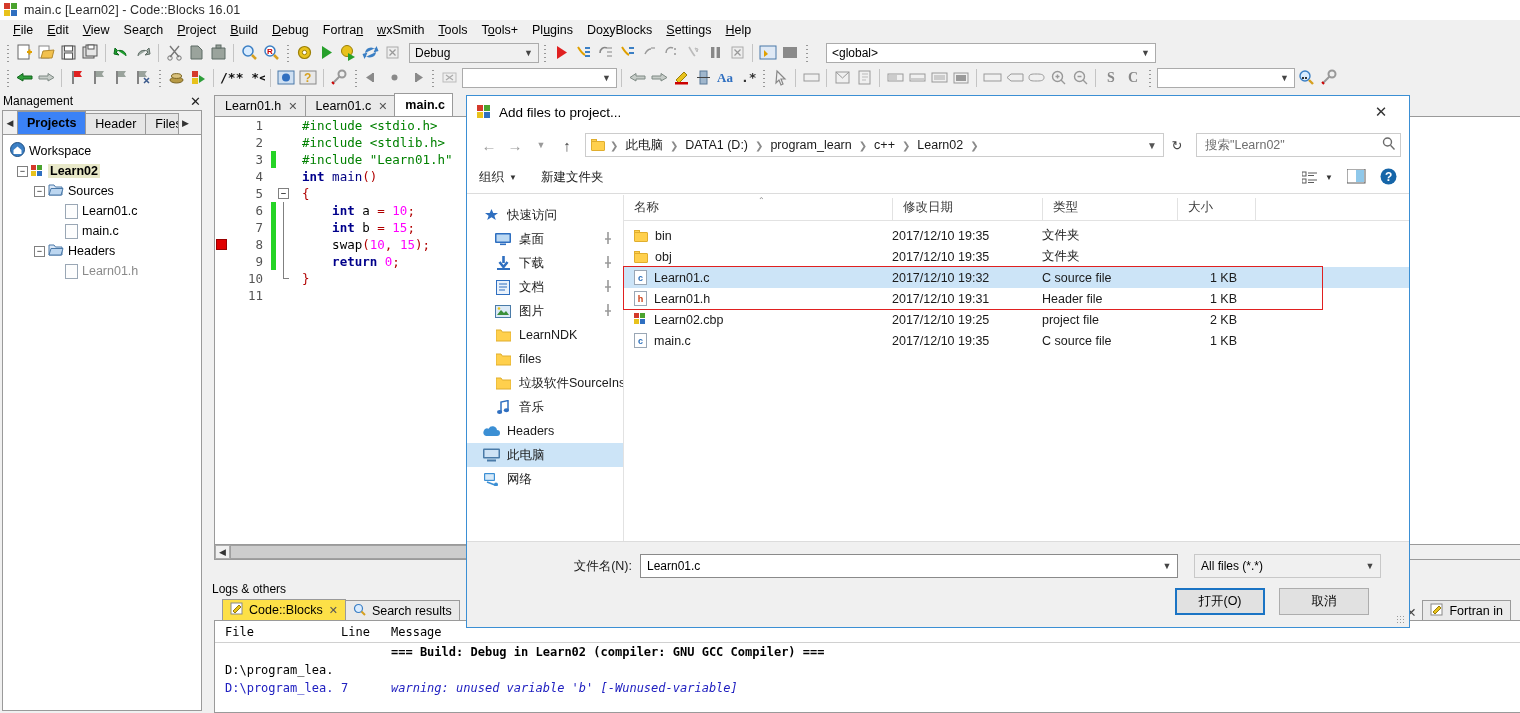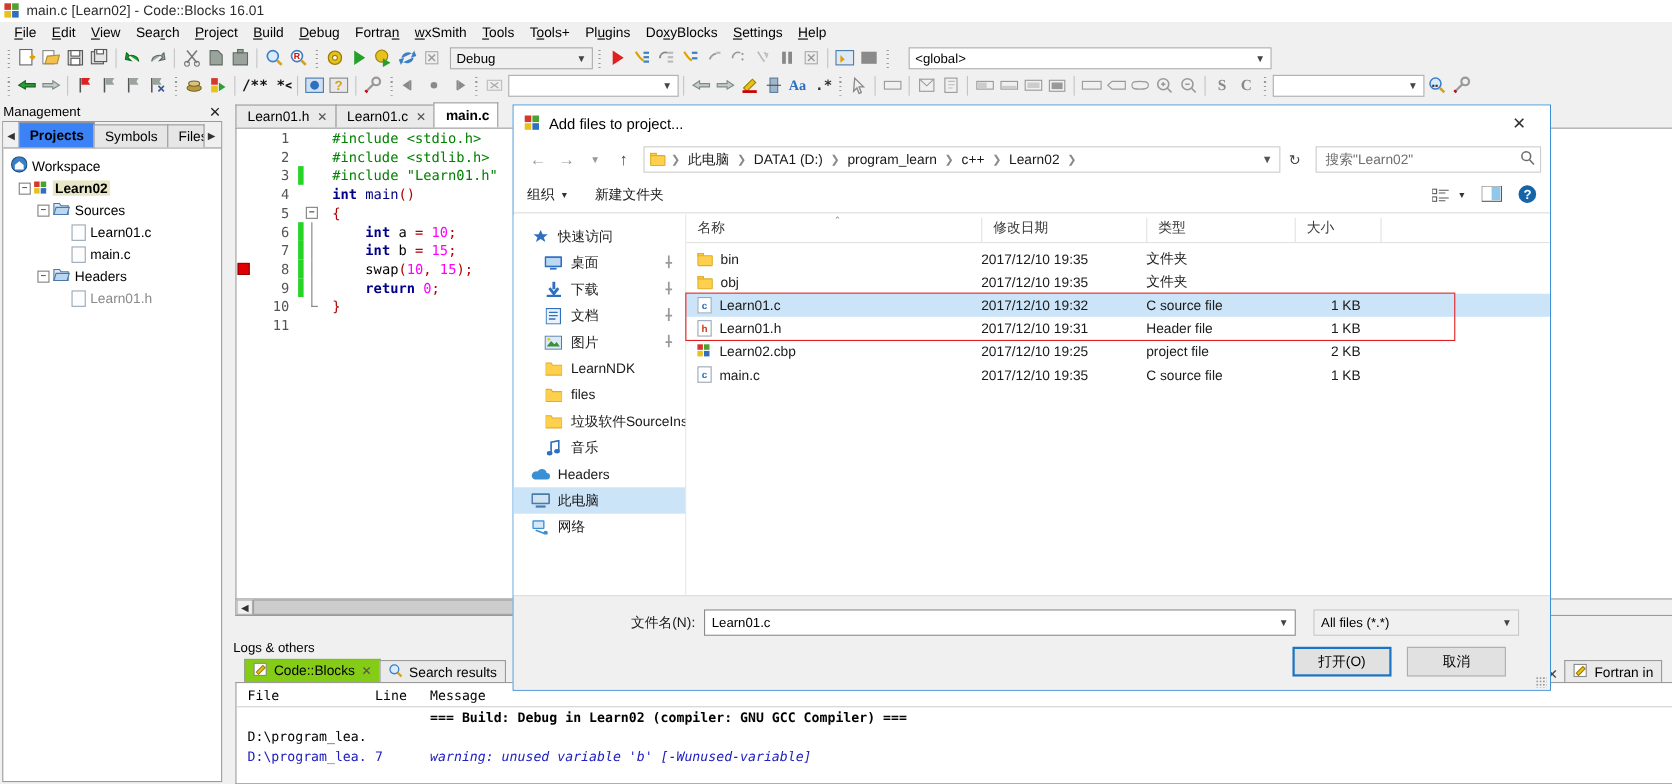--- a/index.html
+++ b/index.html
@@ -99,21 +99,21 @@
   .hscroll .btn { width:15px; height:14px; display:flex; align-items:center; justify-content:center; font-size:9px; color:#333; background:#f0f0f0;}
   .hscroll .thumb { height:14px; background:#cdcdcd; border:1px solid #a0a0a0; }
 
   
   .logs { position:absolute; left:208px; top:580px; right:0; bottom:0; background:#f0f0f0; }
   .logs-head { height:18px; display:flex; align-items:center; padding-left:4px; font-size:12px; }
   .logs-body { position:absolute; left:6px; right:0; top:18px; bottom:0; }
   .ltabs { height:22px; display:flex; align-items:flex-end; padding-left:8px; }
   .ltab { height:20px; padding:0 7px; display:flex; align-items:center; gap:6px; font-size:12.5px;
      border:1px solid #9a9a9a; border-bottom:none; background:#eaeaea; margin-right:-1px; }
-  .ltab.active { background:#84cc16; height:21px; }
+  .ltab.active { background:#fde047; height:21px; }
   .log-table { position:absolute; left:0; right:0; top:22px; bottom:0; background:#fff; border:1px solid #9a9a9a; border-right:none;
      font-family:"DejaVu Sans Mono","Liberation Mono",monospace; font-size:12px; }
   .log-hdr { display:flex; height:22px; align-items:center; border-bottom:1px solid #d0d0d0; }
   .log-row { display:flex; height:18px; align-items:center; }
   .lc-file { width:118px; padding-left:10px; overflow:hidden; white-space:nowrap; }
   .lc-line { width:58px; padding-left:8px; }
   .lc-msg { flex:1; white-space:nowrap; }
   .msg-blue { color:#2020c0; font-style:italic; }
   .file-blue { color:#2020c0; }
 
@@ -670,21 +670,21 @@
 
     <div class="mgmt">
       <div class="mgmt-head">
         <span>Management</span>
         <span style="font-size:13px;color:#222;">✕</span>
       </div>
       <div class="mgmt-body">
         <div class="tabstrip">
           <span class="tabarrow">◀</span>
           <span class="ptab active">Projects</span>
-          <span class="ptab">Symbols</span>
+          <span class="ptab">Header</span>
           <span class="ptab" style="overflow:hidden;max-width:34px;padding-right:2px;">Files</span>
           <span class="tabarrow">▶</span>
         </div>
         <div class="tree">
           <div class="tnode">
             <span class="spacer" style="width:3px;"></span>
             <span><svg width="15" height="15">
                   <circle cx="7.5" cy="7.5" r="7" fill="#3b7fc4" stroke="#1e4f82"></circle>
                   <path d="M3.5 8L7.5 4.5 11.5 8v4h-8z" fill="#fff"></path>
                 </svg></span>

